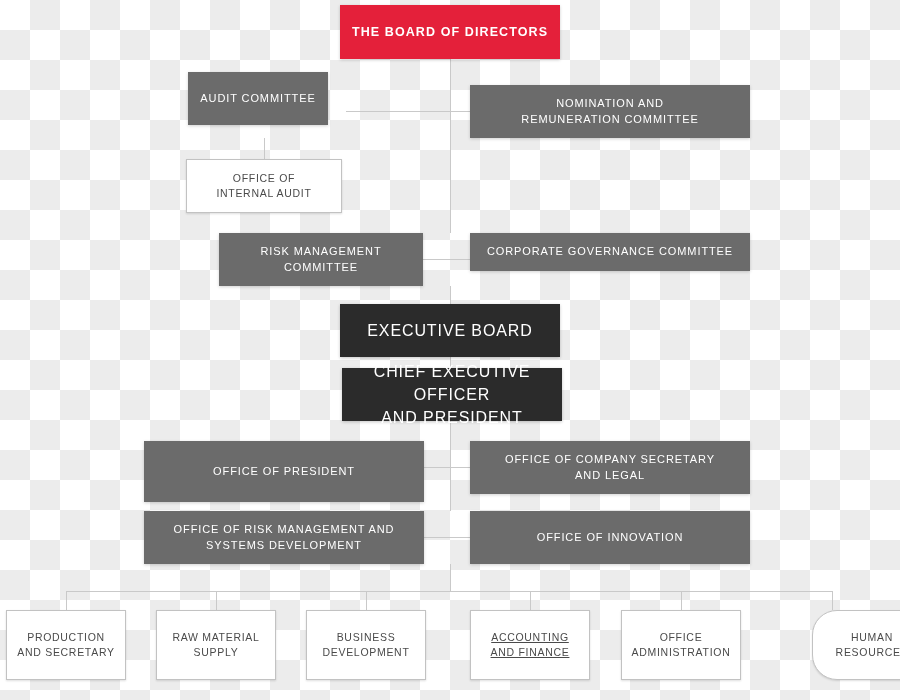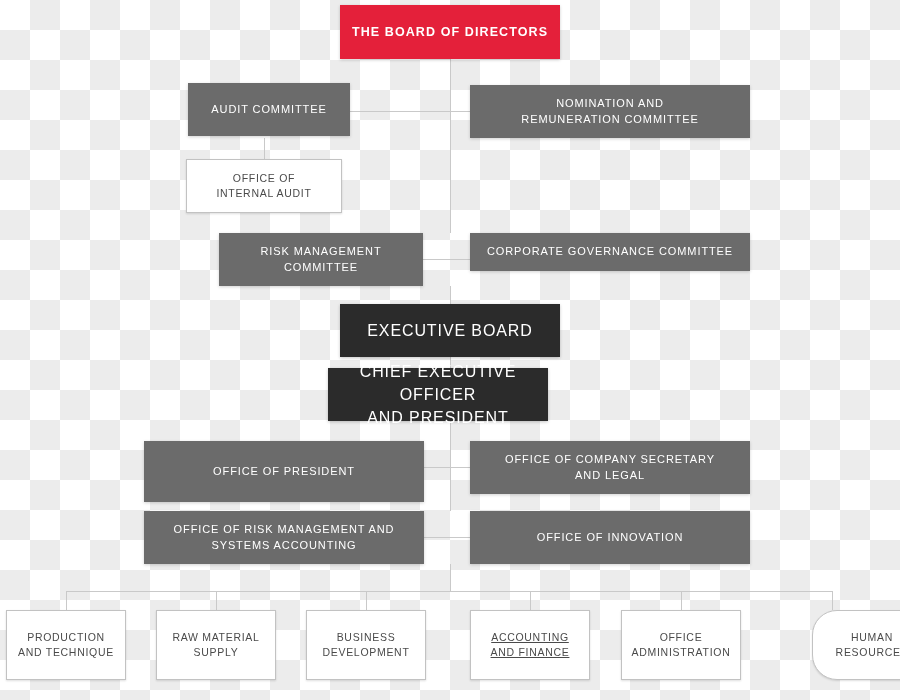--- a/index.html
+++ b/index.html
@@ -105,61 +105,61 @@
     <div class="line h" style="left: 66px; top: 591px; width: 766px;"></div>
     <div class="line v" style="left: 66px; top: 591px; height: 19px;"></div>
     <div class="line v" style="left: 216px; top: 591px; height: 19px;"></div>
     <div class="line v" style="left: 366px; top: 591px; height: 19px;"></div>
     <div class="line v" style="left: 530px; top: 591px; height: 19px;"></div>
     <div class="line v" style="left: 681px; top: 591px; height: 19px;"></div>
     <div class="line v" style="left: 832px; top: 591px; height: 19px;"></div>
     <div class="node red" style="left: 340px; top: 5px; width: 220px; height: 54px;">
       <span class="label">THE BOARD OF DIRECTORS</span>
     </div>
-    <div class="node gray" style="left: 188px; top: 83px; width: 162px; height: 53px;">
+    <div class="node gray" style="left: 188px; top: 72px; width: 140px; height: 53px;">
       <span class="label">AUDIT COMMITTEE</span>
     </div>
     <div class="node gray" style="left: 470px; top: 85px; width: 280px; height: 53px;">
       <span class="label">NOMINATION AND
 REMUNERATION COMMITTEE</span>
     </div>
     <div class="node white" style="left: 186px; top: 159px; width: 156px; height: 54px;">
       <span class="label">OFFICE OF
 INTERNAL AUDIT</span>
     </div>
     <div class="node gray" style="left: 219px; top: 233px; width: 204px; height: 53px; justify-content: center;">
       <span class="label">RISK MANAGEMENT COMMITTEE</span>
     </div>
     <div class="node gray" style="left: 470px; top: 233px; width: 280px; height: 38px;">
       <span class="label">CORPORATE GOVERNANCE COMMITTEE</span>
     </div>
     <div class="node dark" style="left: 340px; top: 304px; width: 220px; height: 53px;">
       <span class="label">EXECUTIVE BOARD</span>
     </div>
-    <div class="node dark" style="left: 328px; top: 368px; width: 220px; height: 53px;">
+    <div class="node dark" style="left: 342px; top: 368px; width: 220px; height: 53px;">
       <span class="label">CHIEF EXECUTIVE OFFICER
 AND PRESIDENT</span>
     </div>
     <div class="node gray" style="left: 144px; top: 441px; width: 280px; height: 61px; text-align: center;">
       <span class="label">OFFICE OF PRESIDENT</span>
     </div>
     <div class="node gray" style="left: 470px; top: 441px; width: 280px; height: 53px;">
       <span class="label">OFFICE OF COMPANY SECRETARY
 AND LEGAL</span>
     </div>
     <div class="node gray" style="left: 144px; top: 511px; width: 280px; height: 53px;">
       <span class="label">OFFICE OF RISK MANAGEMENT AND
-SYSTEMS ACCOUNTING</span>
+SYSTEMS DEVELOPMENT</span>
     </div>
     <div class="node gray" style="left: 470px; top: 511px; width: 280px; height: 53px;">
       <span class="label">OFFICE OF INNOVATION</span>
     </div>
     <div class="node white" style="left: 6px; top: 610px; width: 120px; height: 70px;">
       <span class="label">PRODUCTION
-AND TECHNIQUE</span>
+AND SECRETARY</span>
     </div>
     <div class="node white" style="left: 156px; top: 610px; width: 120px; height: 70px; align-items: center;">
       <span class="label">RAW MATERIAL
 SUPPLY</span>
     </div>
     <div class="node white" style="left: 306px; top: 610px; width: 120px; height: 70px;">
       <span class="label">BUSINESS
 DEVELOPMENT</span>
     </div>
     <div class="node white" style="left: 470px; top: 610px; width: 120px; height: 70px; text-decoration: underline;">

